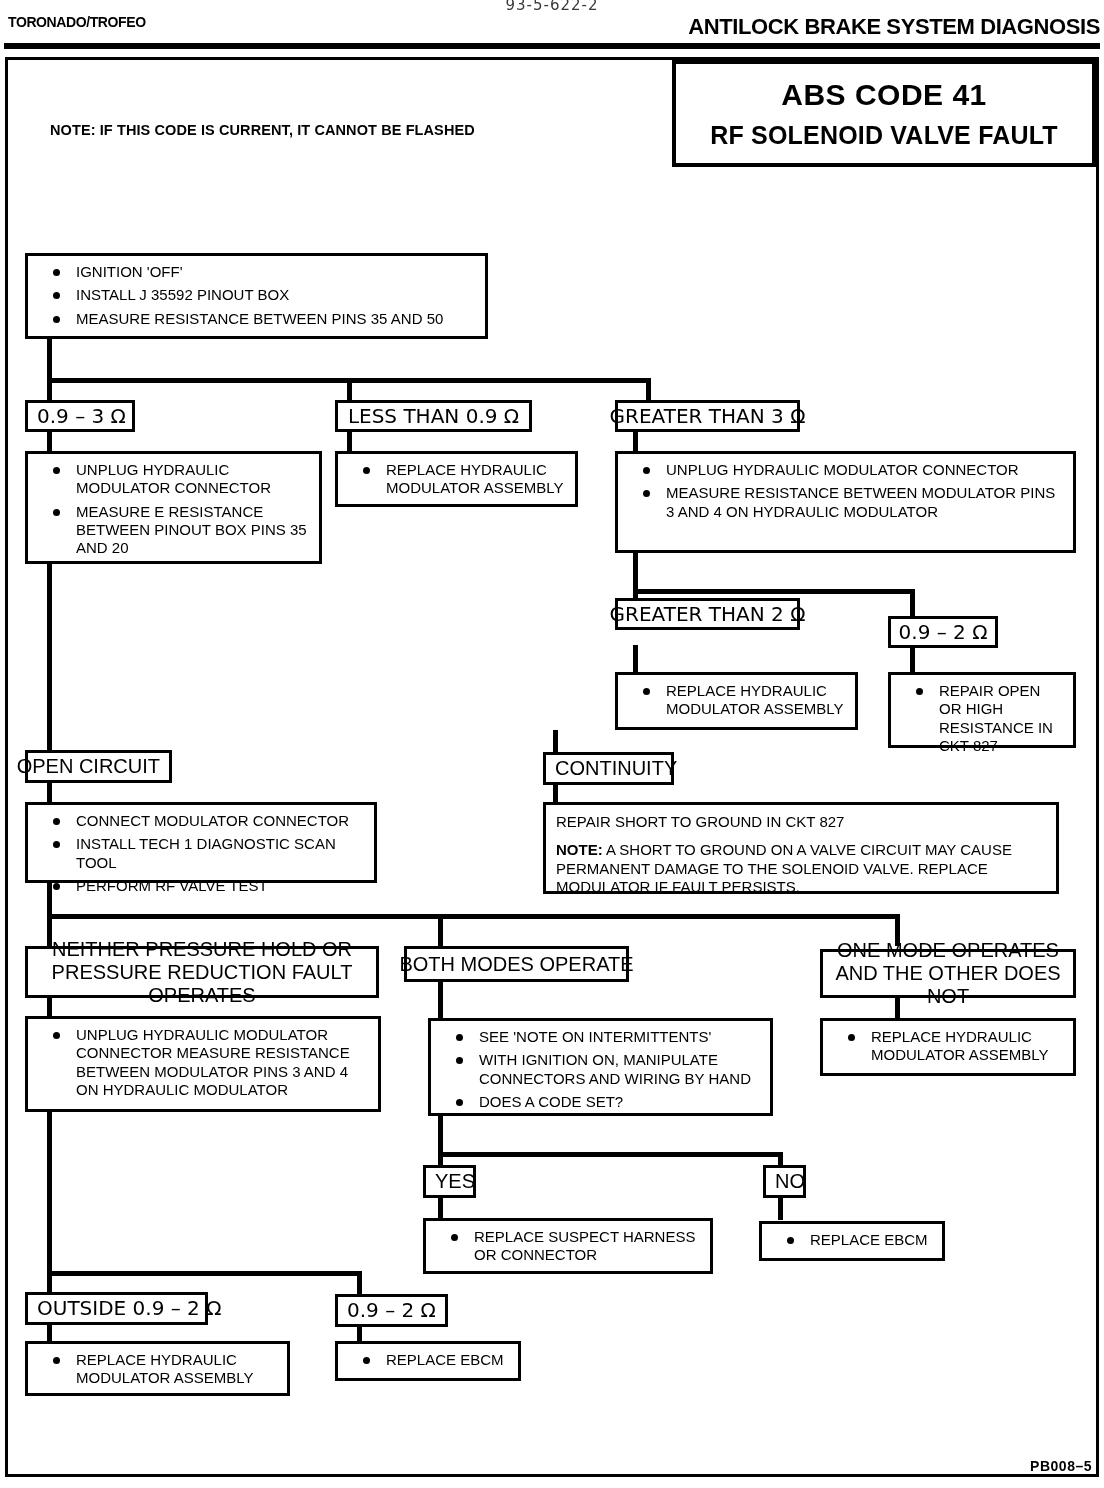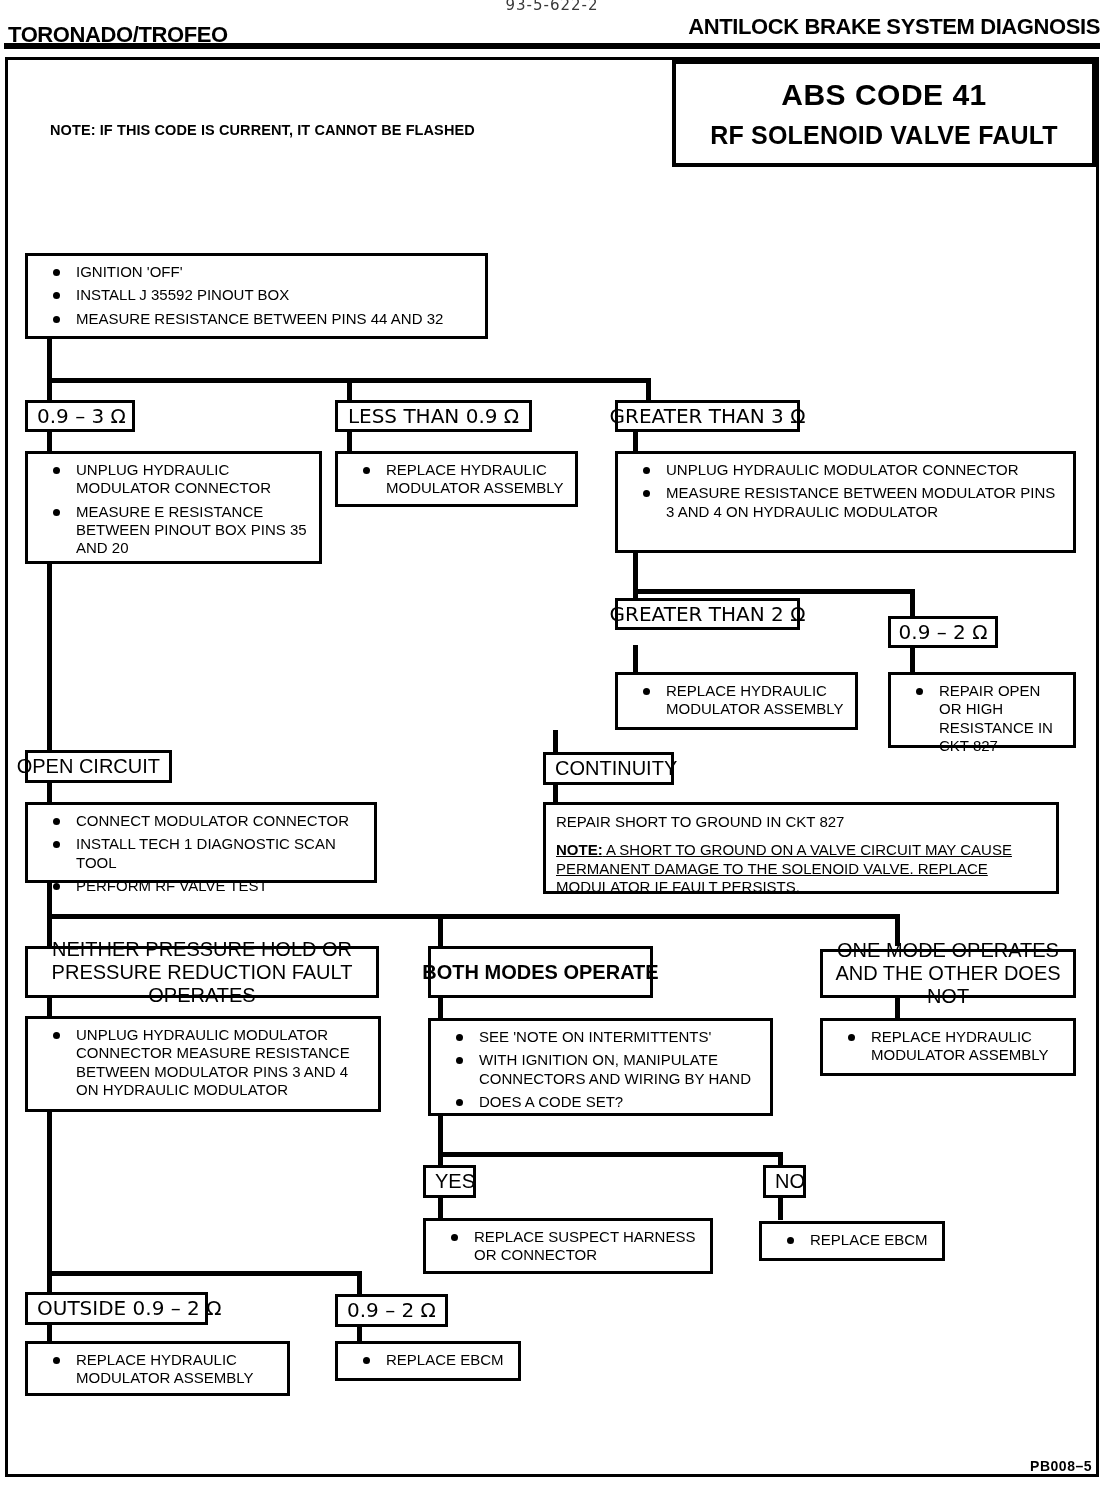--- a/index.html
+++ b/index.html
@@ -28,22 +28,22 @@
     width: 1104px;
     text-align: center;
     font-size: 15px;
     letter-spacing: 1px;
     font-family: "DejaVu Sans", sans-serif;
     color: #3a3a3a;
   }
   .hdr-left {
     position: absolute;
     left: 8px;
-    top: 22px;
-    font-size: 22px;
+    top: 14px;
+    font-size: 14px;
     font-weight: bold;
     letter-spacing: -0.4px;
     white-space: nowrap;
   }
   .hdr-right {
     position: absolute;
     right: 4px;
     top: 14px;
     font-size: 22px;
     font-weight: bold;
@@ -151,21 +151,21 @@
     position: absolute;
     left: 15px;
     top: 6px;
     width: 7px;
     height: 7px;
     border-radius: 50%;
     background: #000;
   }
   .plain-txt { padding: 8px 10px; }
   .plain-txt p { margin: 0 0 9px 0; line-height: 1.25; }
-  .plain-txt p:last-child { margin-bottom: 8px; text-decoration: underline; }
+  .plain-txt p:last-child { margin-bottom: 8px; }
   .bold-lead { font-weight: bold; }
 
   
   .ln {
     position: absolute;
     background: #000;
     z-index: 1;
   }
 
   .footer-ref {
@@ -248,21 +248,21 @@
   <div class="ln" style="left:778px; top:1152px; width:5px; height:14px;"></div>
 
   <div class="ln" style="left:438px; top:1196px; width:5px; height:24px;"></div>
   <div class="ln" style="left:778px; top:1196px; width:5px; height:24px;"></div>
 
   <div class="box" style="left:25px; top:253px; width:463px; height:86px;">
     <div class="pad">
       <ul class="bl">
         <li>IGNITION 'OFF'</li>
         <li>INSTALL J 35592 PINOUT BOX</li>
-        <li>MEASURE RESISTANCE BETWEEN PINS 44 AND 32</li>
+        <li>MEASURE RESISTANCE BETWEEN PINS 35 AND 50</li>
       </ul>
     </div>
   </div>
 
   <div class="cond" style="left:25px; top:400px; width:110px; height:32px;">
     <span class="txt omega">0.9 – 3 Ω</span>
   </div>
   <div class="cond ctr" style="left:335px; top:400px; width:197px; height:32px;">
     <span class="txt omega">LESS THAN 0.9 Ω</span>
   </div>
@@ -339,21 +339,21 @@
   <div class="box" style="left:543px; top:802px; width:516px; height:92px;">
     <div class="plain-txt">
       <p>REPAIR SHORT TO GROUND IN CKT 827</p>
       <p><span class="bold-lead">NOTE:</span><span> A SHORT TO GROUND ON A VALVE CIRCUIT MAY CAUSE PERMANENT DAMAGE TO THE SOLENOID VALVE. REPLACE MODULATOR IF FAULT PERSISTS.</span></p>
     </div>
   </div>
 
   <div class="cond ctr two-line" style="left:25px; top:946px; width:354px; height:52px;">
     <span class="txt">NEITHER PRESSURE HOLD OR PRESSURE REDUCTION FAULT OPERATES</span>
   </div>
-  <div class="cond ctr" style="left:428px; top:946px; width:225px; height:52px;font-weight:bold;">
+  <div class="cond ctr" style="left:404px; top:946px; width:225px; height:36px;">
     <span class="txt">BOTH MODES OPERATE</span>
   </div>
   <div class="cond ctr two-line" style="left:820px; top:949px; width:256px; height:49px;">
     <span class="txt">ONE MODE OPERATES AND THE OTHER DOES NOT</span>
   </div>
 
   <div class="box" style="left:25px; top:1016px; width:356px; height:96px;">
     <div class="pad">
       <ul class="bl">
         <li>UNPLUG HYDRAULIC MODULATOR CONNECTOR MEASURE RESISTANCE BETWEEN MODULATOR PINS 3 AND 4 ON HYDRAULIC MODULATOR</li>

